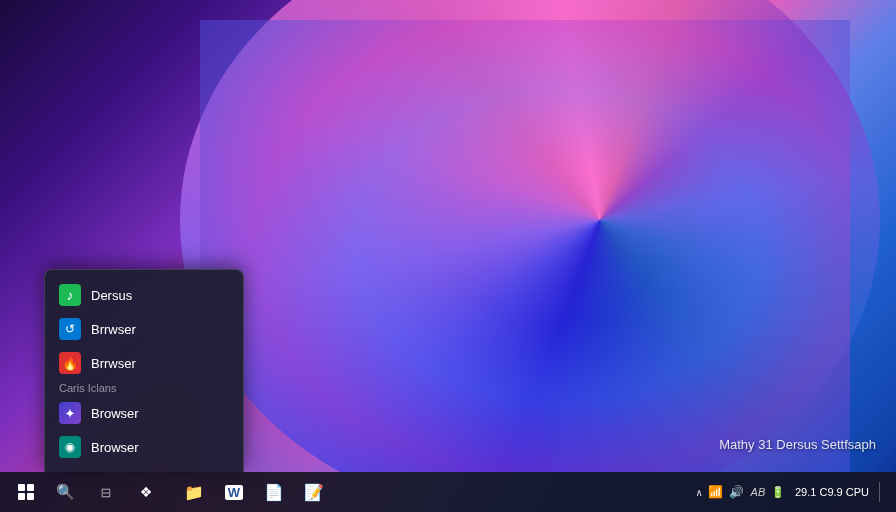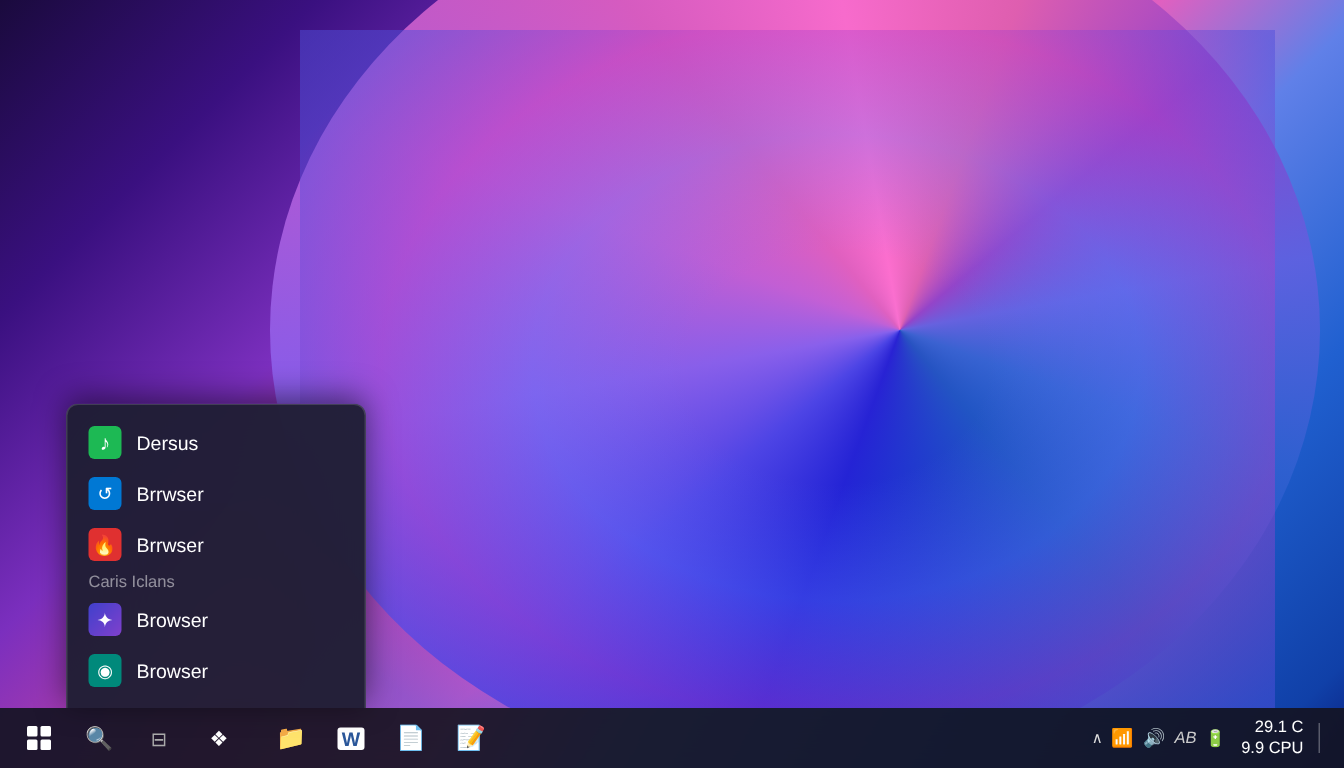--- a/index.html
+++ b/index.html
@@ -109,21 +109,21 @@
     .sys-tray-item {
       display: flex;
       align-items: center;
       gap: 3px;
       font-size: 11px;
       color: #ddd;
     }
 
     .taskbar-clock {
       display: flex;
-      flex-direction: column;
+      flex-direction: row;
       align-items: flex-end;
       font-size: 11px;
       color: white;
       line-height: 1.3;
       padding: 0 4px;
     }
 
     
     #start-menu {
       position: absolute;
@@ -200,20 +200,23 @@
       width: 18px;
       height: 18px;
     }
   </style>
 </head>
 <body>
 
 <div id="desktop">
   <div id="wallpaper-swirl"></div>
 
+  <div id="desktop-datetime">
+    <span>Mathy 31 Dersus Settfsaph</span>
+  </div>
 
   <div id="start-menu">
 
     <div class="menu-item">
       <div class="menu-icon green">♪</div>
       <span>Dersus</span>
     </div>
 
     <div class="menu-item">
       <div class="menu-icon blue" style="font-size:12px;">↺</div>

